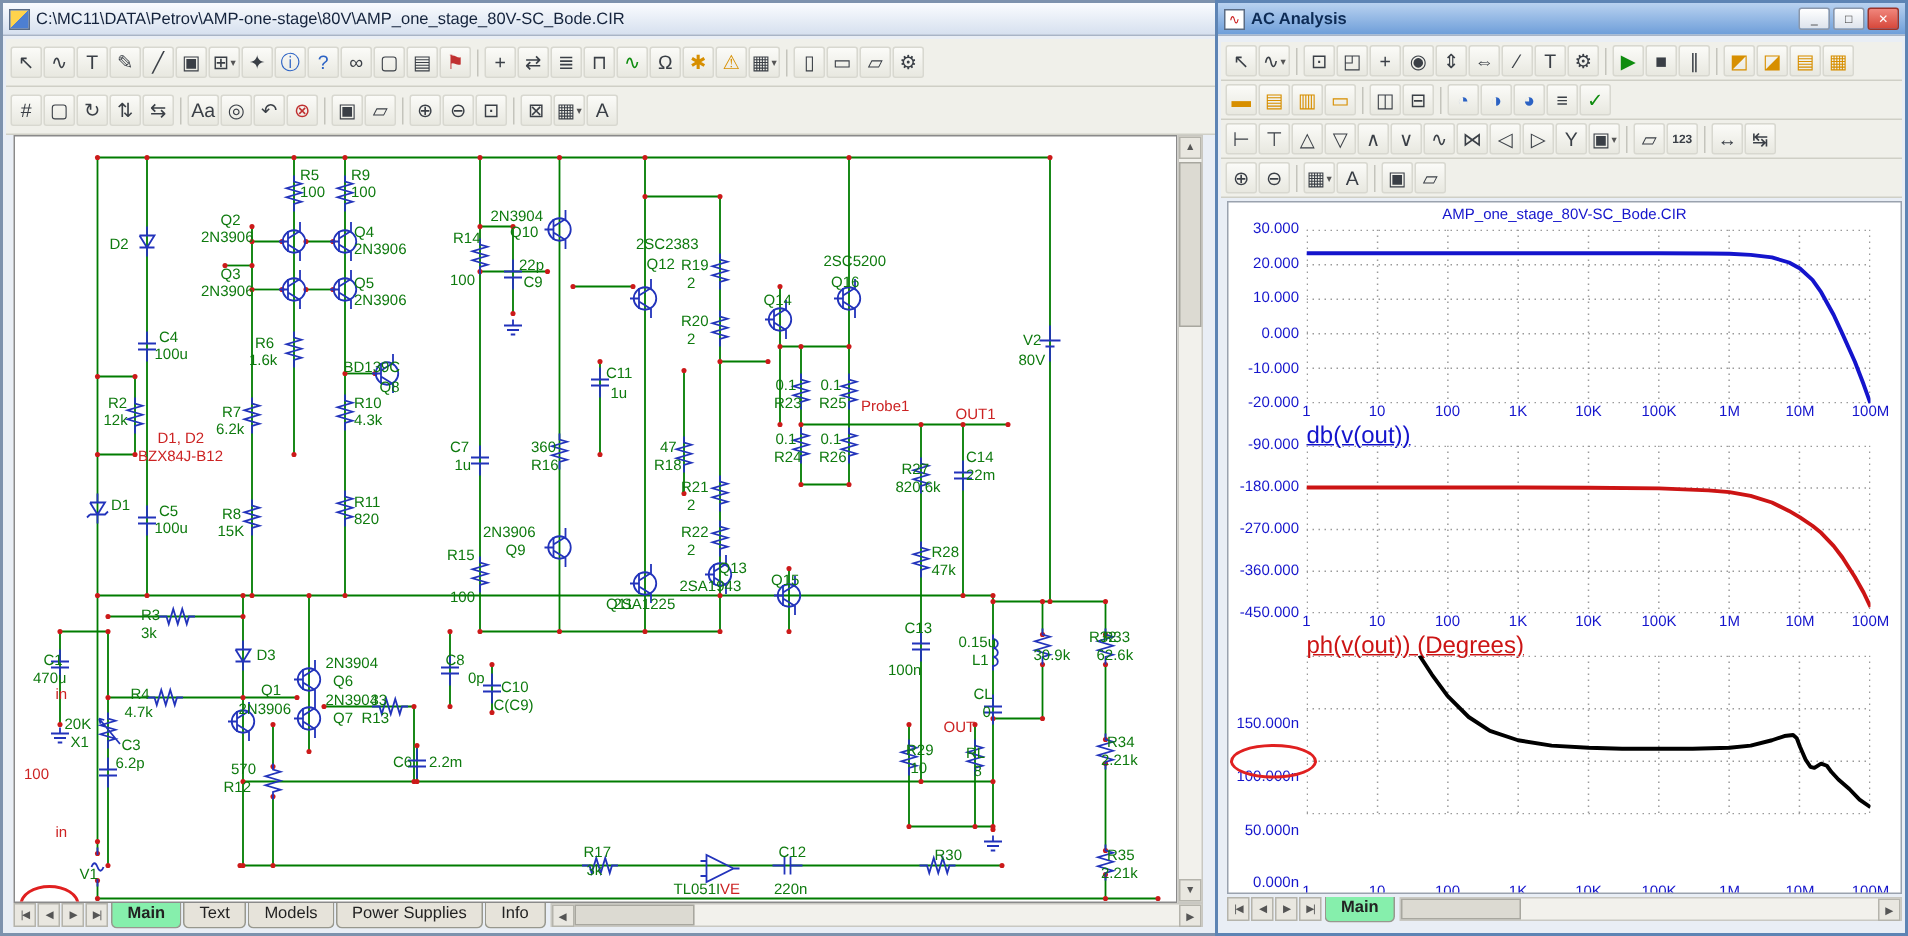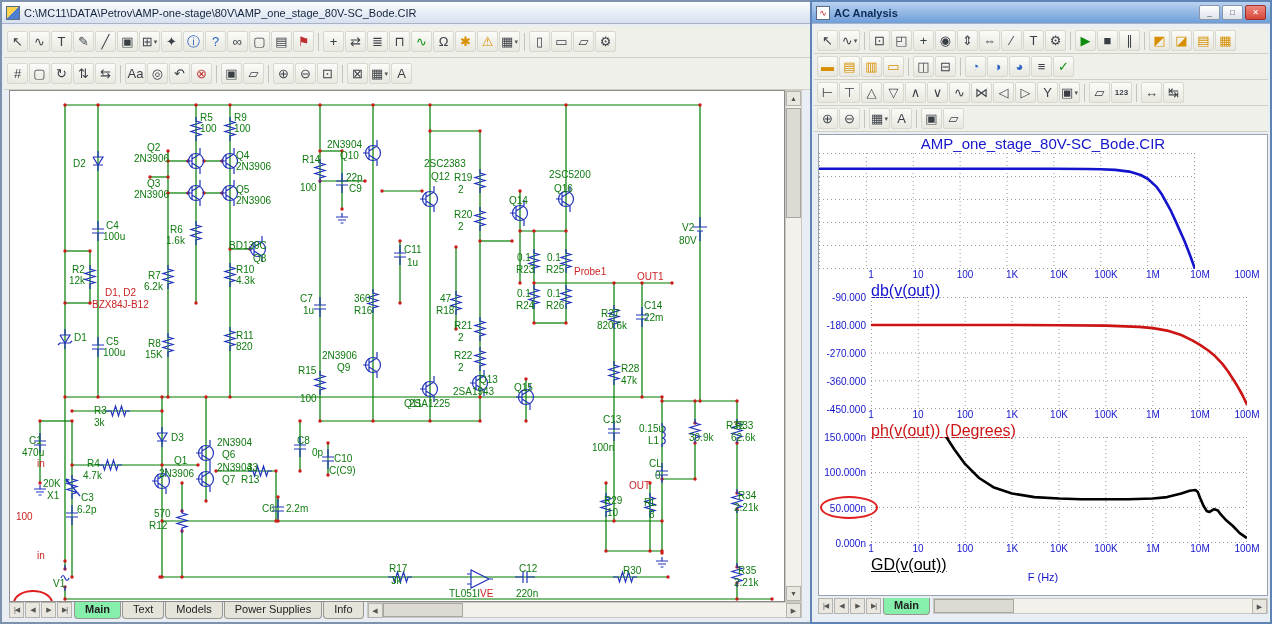--- a/index.html
+++ b/index.html
@@ -64,21 +64,21 @@
   .tab { padding:1px 10px; height:17px; font-size:11px; color:#222; background:#e6e3da;
          border:1px solid #98988e; border-top:none; border-radius:0 0 4px 4px; margin-right:1px; }
   .tab.active { background:#86efac; font-weight:bold; }
   .hscroll { flex:1; height:16px; background:#f2f1ec; border:1px solid #c9c8c2; display:flex; }
   .hthumb { width:80px; height:14px; background:#dcdad2; border:1px solid #a8a79f; }
   .hfill { flex:1; }
 
   
   #plots { position:absolute; left:6px; top:132px; width:450px; height:462px; background:#fff;
            border:1px solid #9aa2ae; overflow:hidden; }
-  .plot-title { height:18px; line-height:18px; text-align:center; color:#1515cc; font-size:15px; }
+  .plot-title { height:18px; line-height:18px; text-align:center; color:#1515cc; font-size:10px; }
   .plot-row { display:flex; }
   .ylabs { position:relative; width:52px; }
   .ylab { position:absolute; right:5px; font-size:10px; color:#1515cc; transform:translateY(-50%); white-space:nowrap; }
   .xticks { position:relative; height:13px; }
   .xlab { position:absolute; top:0; font-size:10px; color:#1515cc; transform:translateX(-50%); }
   .plot-label { height:15px; font-size:16px; text-decoration:underline; margin-left:52px; }
   .freq-label { text-align:center; color:#1515cc; font-size:11px; height:14px; }
 </style>
 </head>
 <body>
@@ -845,20 +845,28 @@
         <span class="tsep"></span>
         <span class="ticn">▣</span>
         <span class="ticn">▱</span>
       </div>
 
     <div id="plots">
       <div class="plot-title">AMP_one_stage_80V-SC_Bode.CIR</div>
       <div id="plot-stack">
           <div class="plot-block">
             <div class="plot-row">
+              <div class="ylabs" style="height: 116px;">
+                <div class="ylab" style="top: 0px;">30.000</div>
+                <div class="ylab" style="top: 23.2px;">20.000</div>
+                <div class="ylab" style="top: 46.4px;">10.000</div>
+                <div class="ylab" style="top: 69.6px;">0.000</div>
+                <div class="ylab" style="top: 92.8px;">-10.000</div>
+                <div class="ylab" style="top: 116px;">-20.000</div>
+              </div>
               <svg width="376" height="116">
                 <line x1="0.5" y1="0" x2="0.5" y2="116" stroke="#9a9a9a" stroke-width="1" stroke-dasharray="1,3"></line>
                 <line x1="47.375" y1="0" x2="47.375" y2="116" stroke="#9a9a9a" stroke-width="1" stroke-dasharray="1,3"></line>
                 <line x1="94.25" y1="0" x2="94.25" y2="116" stroke="#9a9a9a" stroke-width="1" stroke-dasharray="1,3"></line>
                 <line x1="141.125" y1="0" x2="141.125" y2="116" stroke="#9a9a9a" stroke-width="1" stroke-dasharray="1,3"></line>
                 <line x1="188" y1="0" x2="188" y2="116" stroke="#9a9a9a" stroke-width="1" stroke-dasharray="1,3"></line>
                 <line x1="234.875" y1="0" x2="234.875" y2="116" stroke="#9a9a9a" stroke-width="1" stroke-dasharray="1,3"></line>
                 <line x1="281.75" y1="0" x2="281.75" y2="116" stroke="#9a9a9a" stroke-width="1" stroke-dasharray="1,3"></line>
                 <line x1="328.625" y1="0" x2="328.625" y2="116" stroke="#9a9a9a" stroke-width="1" stroke-dasharray="1,3"></line>
                 <line x1="375.5" y1="0" x2="375.5" y2="116" stroke="#9a9a9a" stroke-width="1" stroke-dasharray="1,3"></line>
@@ -919,21 +927,21 @@
               <div class="xlab" style="left: 240px;">10K</div>
               <div class="xlab" style="left: 287px;">100K</div>
               <div class="xlab" style="left: 334px;">1M</div>
               <div class="xlab" style="left: 381px;">10M</div>
               <div class="xlab" style="left: 428px;">100M</div>
             </div>
             <div class="plot-label" style="color: rgb(204, 20, 20);">ph(v(out)) (Degrees)</div>
           </div>
           <div class="plot-block">
             <div class="plot-row">
-              <div class="ylabs" style="height: 106px;">
+              <div class="ylabs" style="height: 106px; margin-top: 46px;">
                 <div class="ylab" style="top: 0px;">150.000n</div>
                 <div class="ylab" style="top: 35.3333px;">100.000n</div>
                 <div class="ylab" style="top: 70.6667px;">50.000n</div>
                 <div class="ylab" style="top: 106px;">0.000n</div>
               </div>
               <svg width="376" height="106">
                 <line x1="0.5" y1="0" x2="0.5" y2="106" stroke="#9a9a9a" stroke-width="1" stroke-dasharray="1,3"></line>
                 <line x1="47.375" y1="0" x2="47.375" y2="106" stroke="#9a9a9a" stroke-width="1" stroke-dasharray="1,3"></line>
                 <line x1="94.25" y1="0" x2="94.25" y2="106" stroke="#9a9a9a" stroke-width="1" stroke-dasharray="1,3"></line>
                 <line x1="141.125" y1="0" x2="141.125" y2="106" stroke="#9a9a9a" stroke-width="1" stroke-dasharray="1,3"></line>

